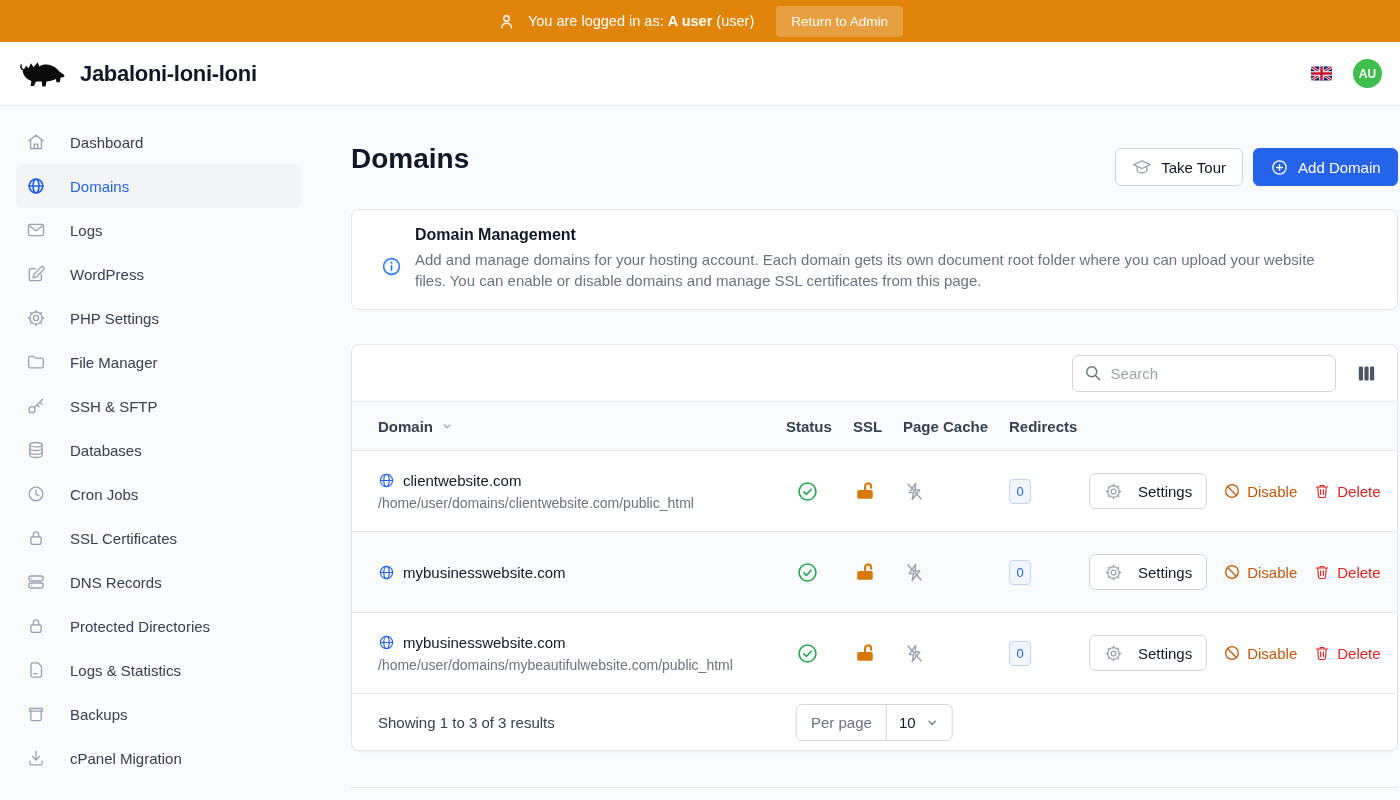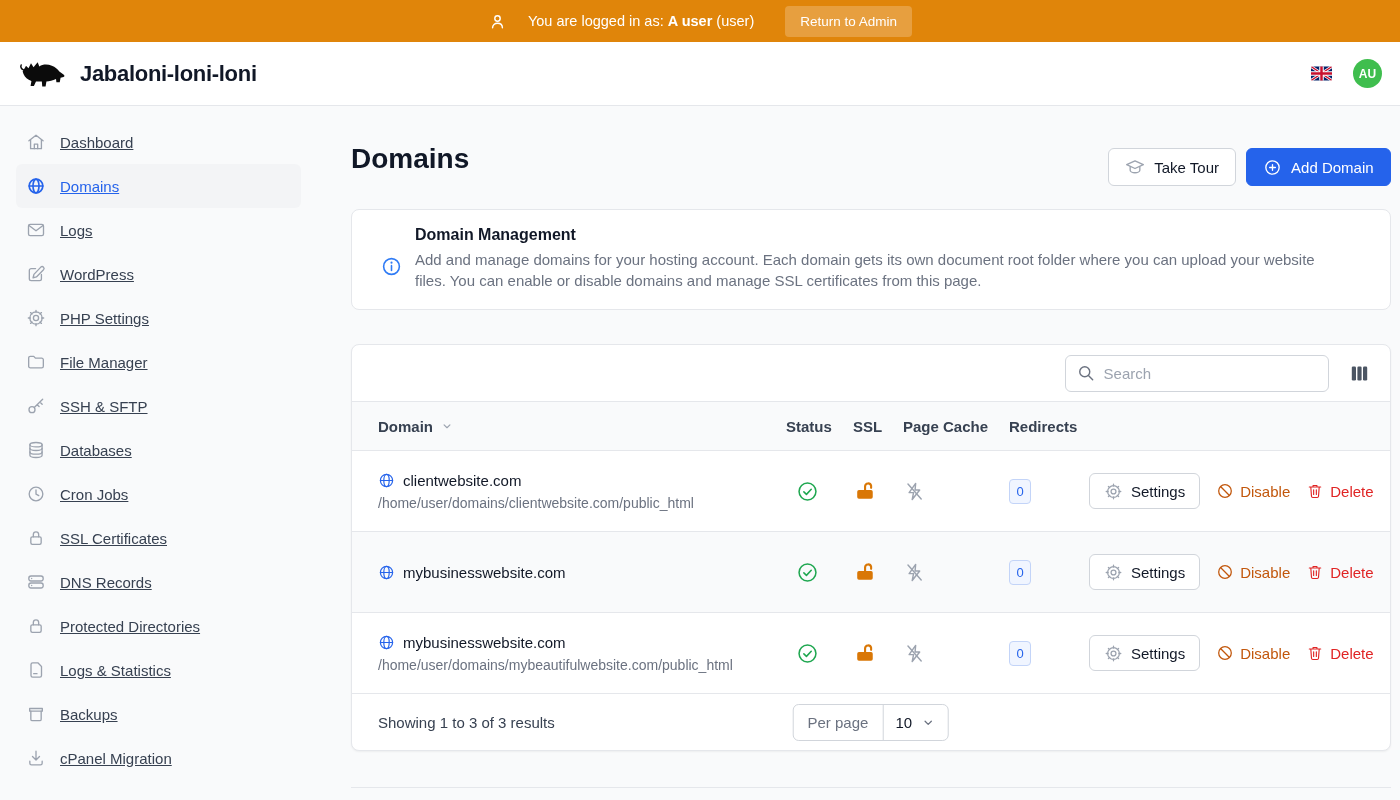--- a/index.html
+++ b/index.html
@@ -6,21 +6,21 @@
   html,body { width:1400px; height:800px; overflow:hidden; }
   body {
     font-family: "Liberation Sans", sans-serif;
     background:#F9FAFB; color:#111827;
   }
   svg { display:block; }
 
   
   .banner {
     height:42px; background:#E0850A; color:#fff;
-    display:flex; align-items:center; justify-content:center; gap:21px;
+    display:flex; align-items:center; justify-content:center; gap:12px;
     font-size:14.5px;
   }
   .banner .msg b { font-weight:700; }
   .banner-btn {
     background:rgba(255,255,255,0.22); border:none; color:#fff;
     font-size:13.5px; padding:8px 15px; border-radius:4px; margin-left:10px;
     font-family:inherit; cursor:pointer;
   }
 
   
@@ -36,22 +36,22 @@
     width:29px; height:29px; border-radius:50%; background:#3FBE4E; color:#fff;
     font-size:12px; font-weight:700; display:flex; align-items:center; justify-content:center;
     cursor:pointer;
   }
 
   
   .layout { display:flex; height:694px; }
   .sidebar { width:317px; flex:0 0 317px; padding-top:14px; }
   .nav-item {
     height:44px; margin:0 16px; padding:0 10px; border-radius:6px;
-    display:flex; align-items:center; gap:14px;
-    font-size:15px; color:#374151; cursor:pointer;text-decoration:underline;
+    display:flex; align-items:center; gap:24px;
+    font-size:15px; color:#374151; cursor:pointer;
   }
   .nav-item svg { color:#9CA3AF; flex:0 0 auto; }
   .nav-item.active { background:#F3F4F6; color:#2563EB; font-weight:500; }
   .nav-item.active svg { color:#2563EB; }
 
   .main { flex:1; padding:34px 32px 0 34px; }
 
   .page-head { display:flex; align-items:center; height:38px; margin-bottom:31px; }
   .page-title { font-size:28px; font-weight:700; color:#111827; }
   .head-actions { margin-left:auto; display:flex; gap:10px;margin-top:16px; }
@@ -104,21 +104,21 @@
   .domain-cell { flex-direction:column; align-items:flex-start !important; justify-content:center; }
   .col-domain.domain-cell { display:flex; gap:0; }
   .cell-pad { padding-left:10px; }
 
   .badge-redirects {
     display:inline-flex; align-items:center; justify-content:center;
     min-width:22px; height:25px; padding:0 6px;
     background:#F0F5FF; border:1px solid #C3D4F8; border-radius:4px;
     color:#2563EB; font-size:13px;
   }
-  .btn-settings { height:36px; padding:0 14px; gap:8px; }
+  .btn-settings { height:36px; padding:0 14px; gap:15px; }
   .action-link { display:flex; align-items:center; gap:6px; font-size:15px; background:none; border:none; font-family:inherit; cursor:pointer; }
   .link-disable { color:#C2570C; }
   .link-delete { color:#E02424; }
 
   .tfoot { height:56px; display:flex; align-items:center; padding:0 26px; position:relative; font-size:15px; color:#374151; }
   .per-page {
     position:absolute; left:50%; transform:translateX(-50%);
     height:37px; display:flex; align-items:stretch;
     border:1px solid #D1D5DB; border-radius:6px; background:#fff; cursor:pointer;
   }

